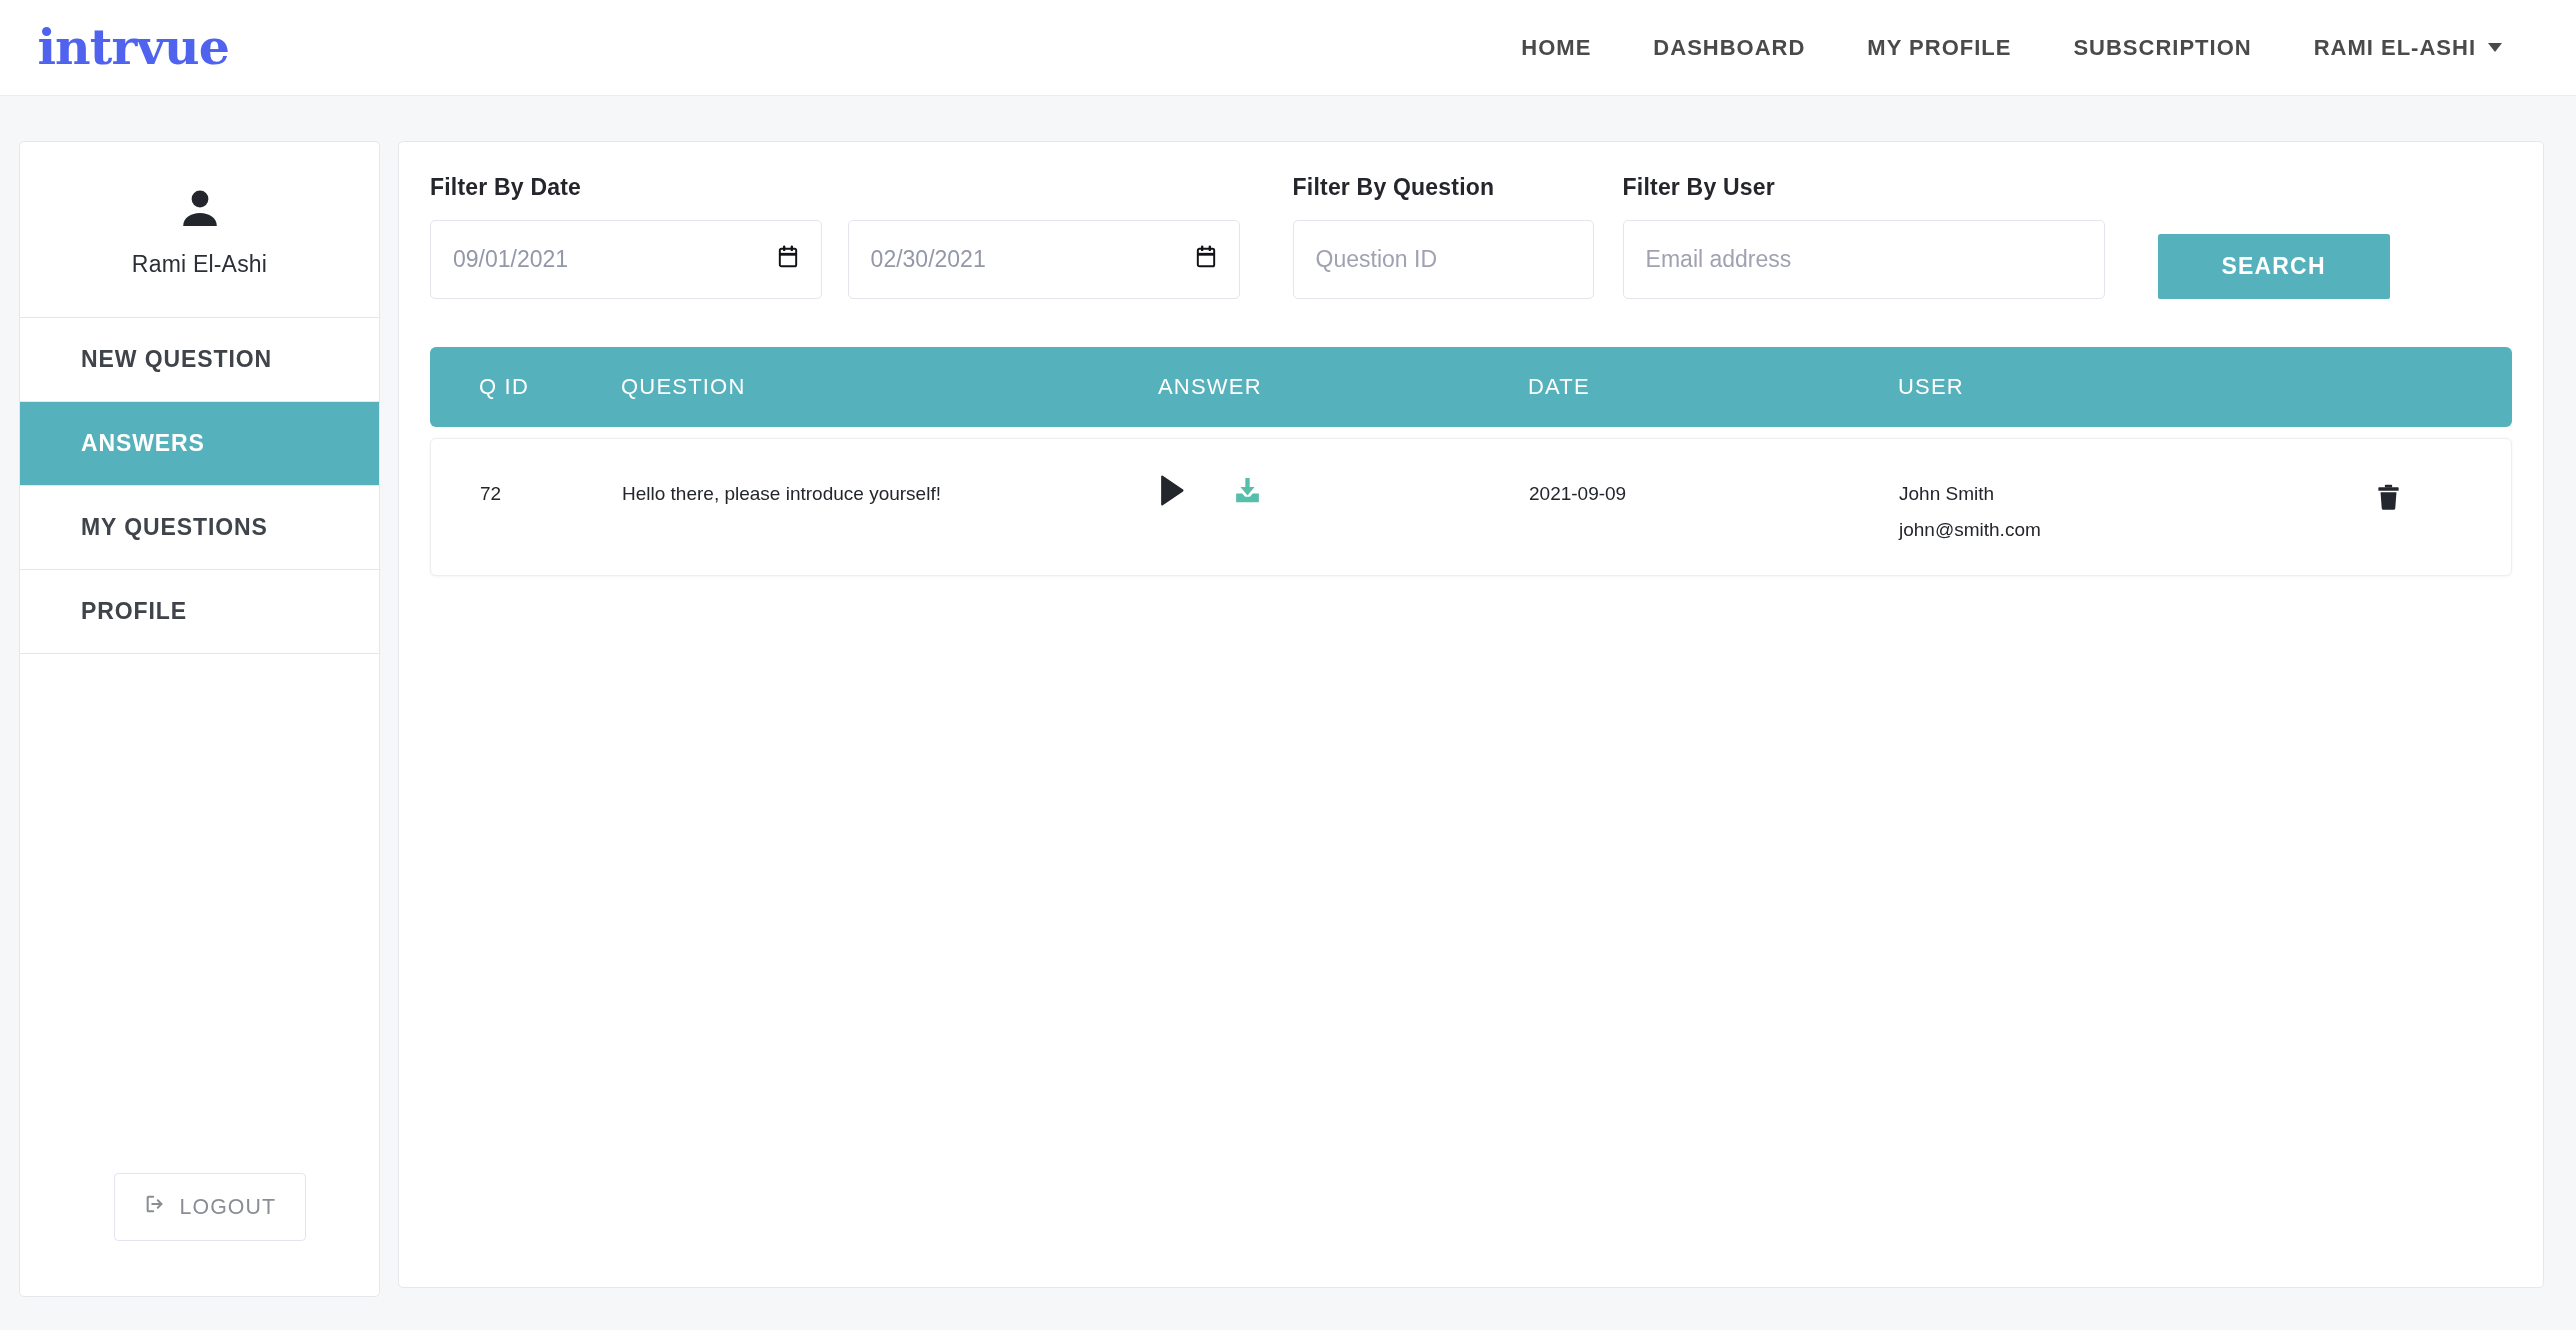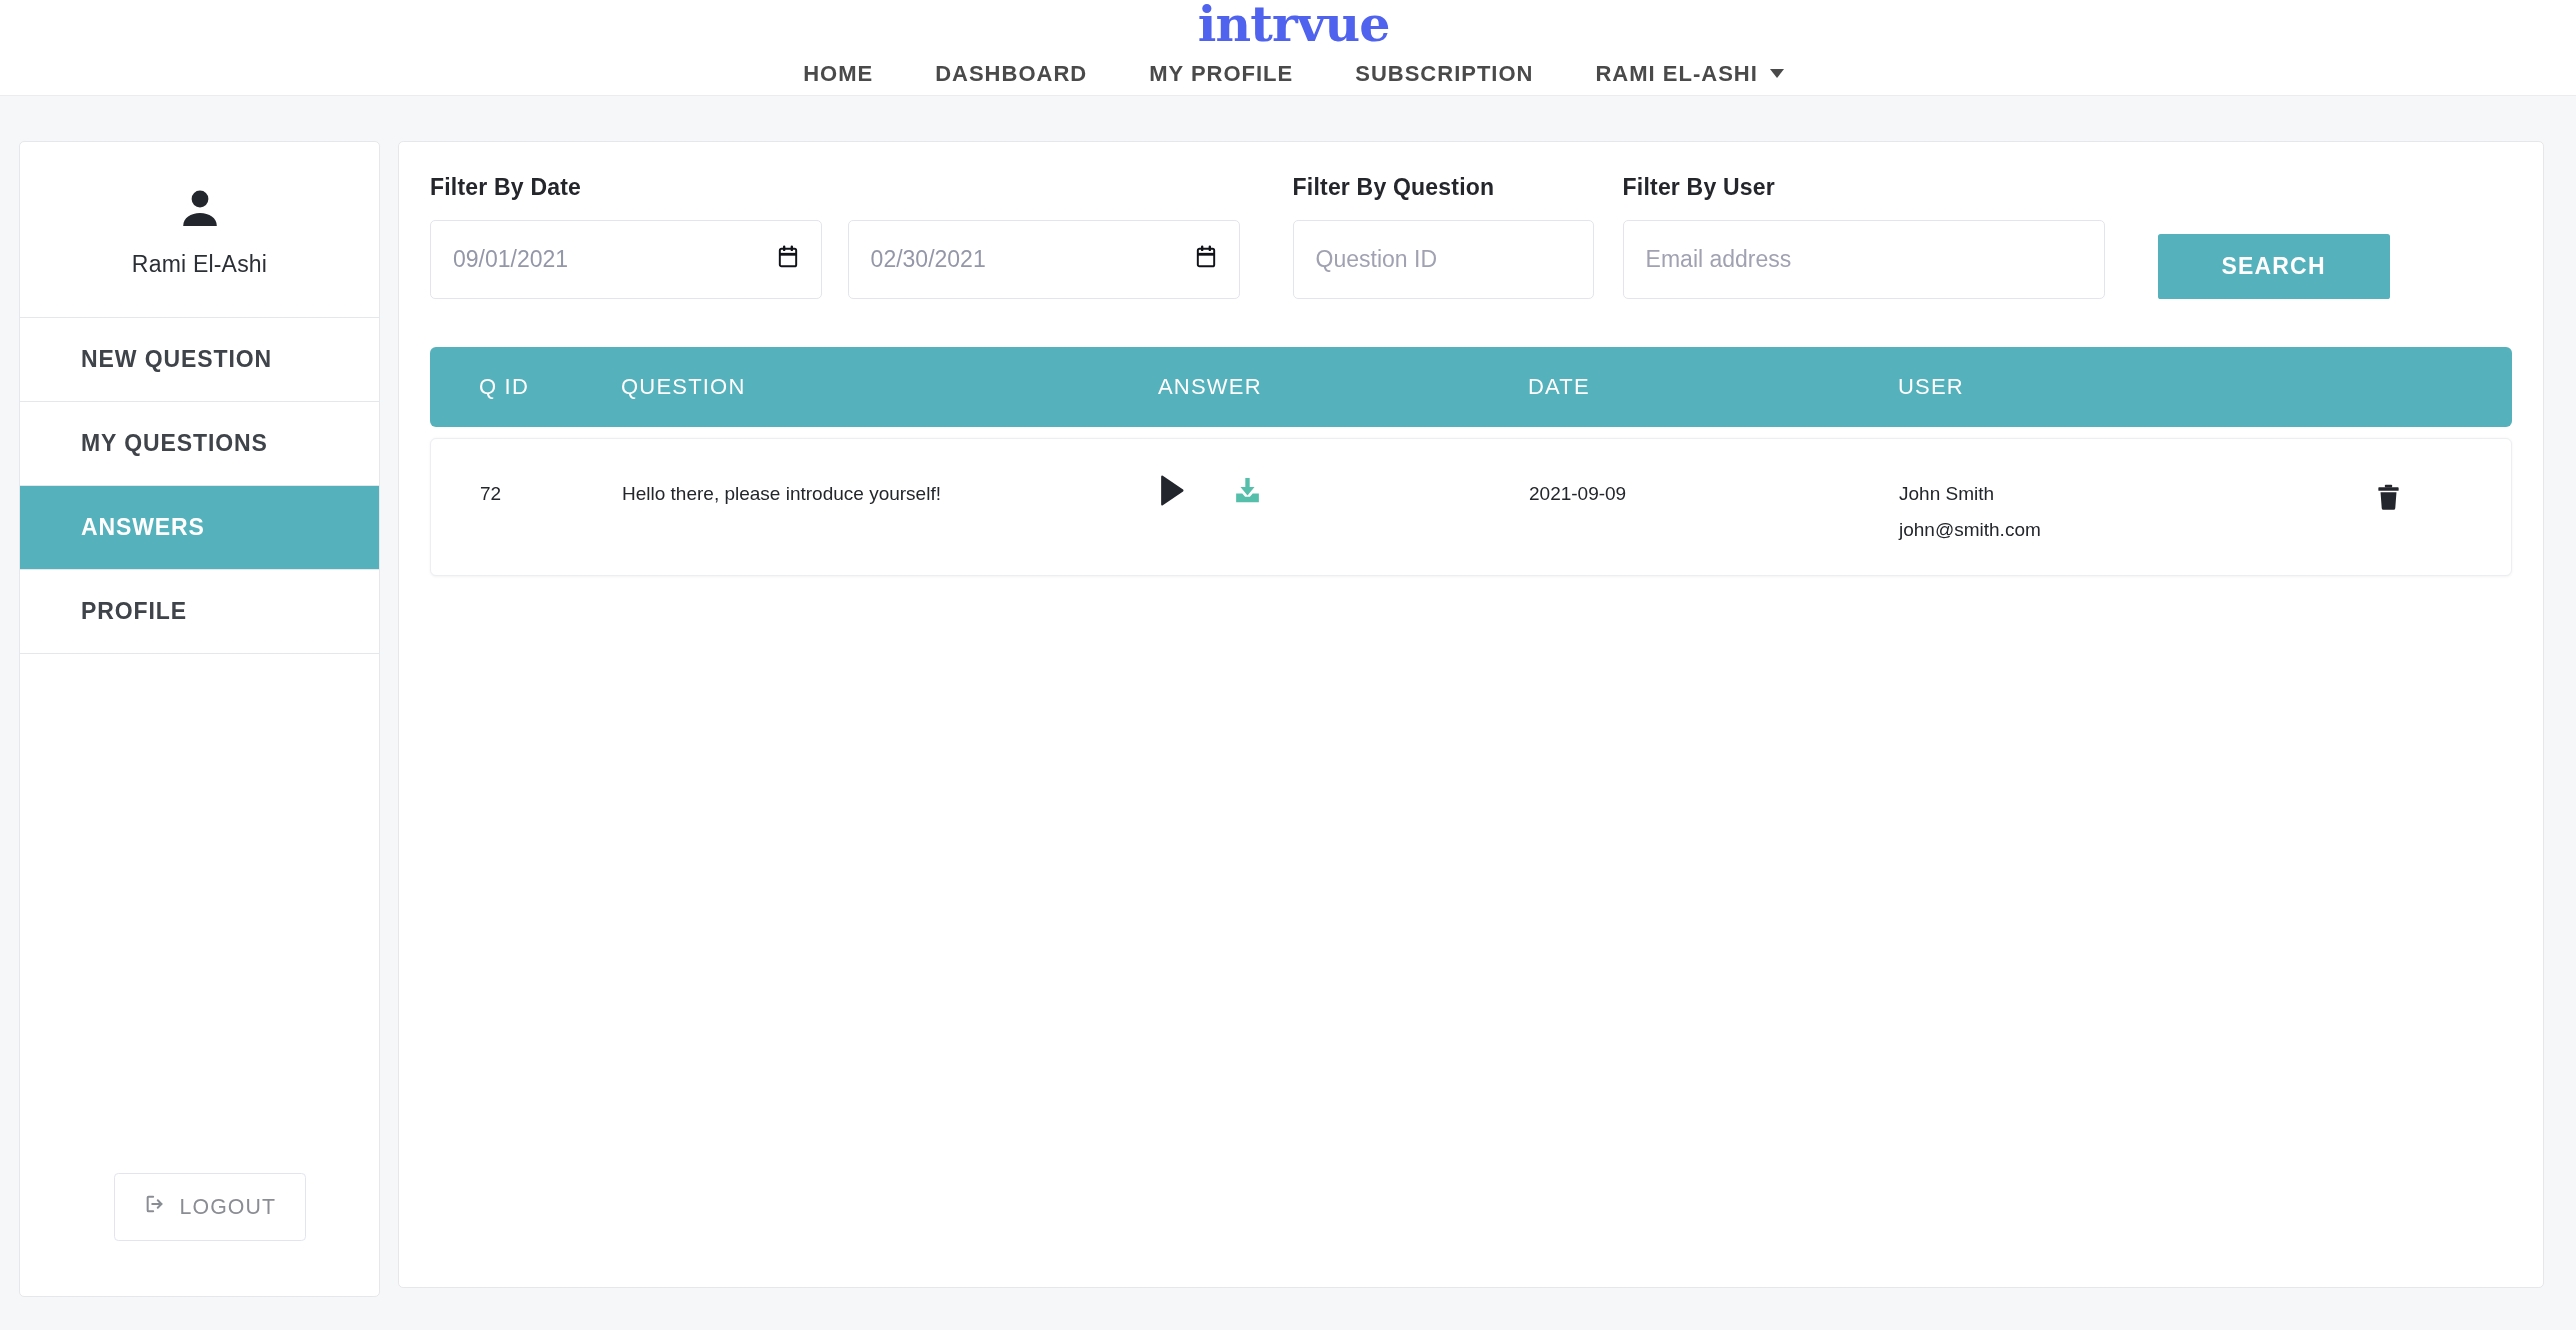--- a/index.html
+++ b/index.html
@@ -12,23 +12,22 @@
     overflow: hidden;
   }
 
   
   .navbar {
     height: 96px;
     background: #ffffff;
     display: flex;
     align-items: center;
     justify-content: space-between;
-    padding: 0 26px 0 34px;
+    padding: 0 50px 0 34px;
     border-bottom: 0.9px solid #ececf0;
-    flex-direction: column;
   }
   .brand {
     font-family: "DejaVu Serif", serif;
     font-weight: bold;
     font-size: 49px;
     color: #5063ef;
     letter-spacing: -0.9px;
     line-height: 1;
     padding-left: 3.4px;
     user-select: none;
@@ -251,22 +250,22 @@
       <span class="avatar-icon">
         <svg width="48" height="48" viewBox="0 0 24 24" fill="#23262d">
           <circle cx="12" cy="7" r="4.2"></circle>
           <path d="M3.6 20.5c0-4.1 3.8-6.5 8.4-6.5s8.4 2.4 8.4 6.5z"></path>
         </svg>
       </span>
       <div class="profile-name">Rami El-Ashi</div>
     </div>
 
     <div class="side-item">NEW QUESTION</div>
+    <div class="side-item active">ANSWERS</div>
     <div class="side-item">MY QUESTIONS</div>
-    <div class="side-item active">ANSWERS</div>
     <div class="side-item">PROFILE</div>
 
     <div class="side-spacer"></div>
 
     <div class="logout-wrap">
       <button class="logout-btn">
         <span>
           <svg width="22" height="22" viewBox="0 0 24 24" fill="none" stroke="#8b8d95" stroke-width="2.2" stroke-linecap="round" stroke-linejoin="round">
             <path d="M10 4H5a1 1 0 0 0-1 1v14a1 1 0 0 0 1 1h5"></path>
             <path d="M15 8l4 4-4 4"></path>

